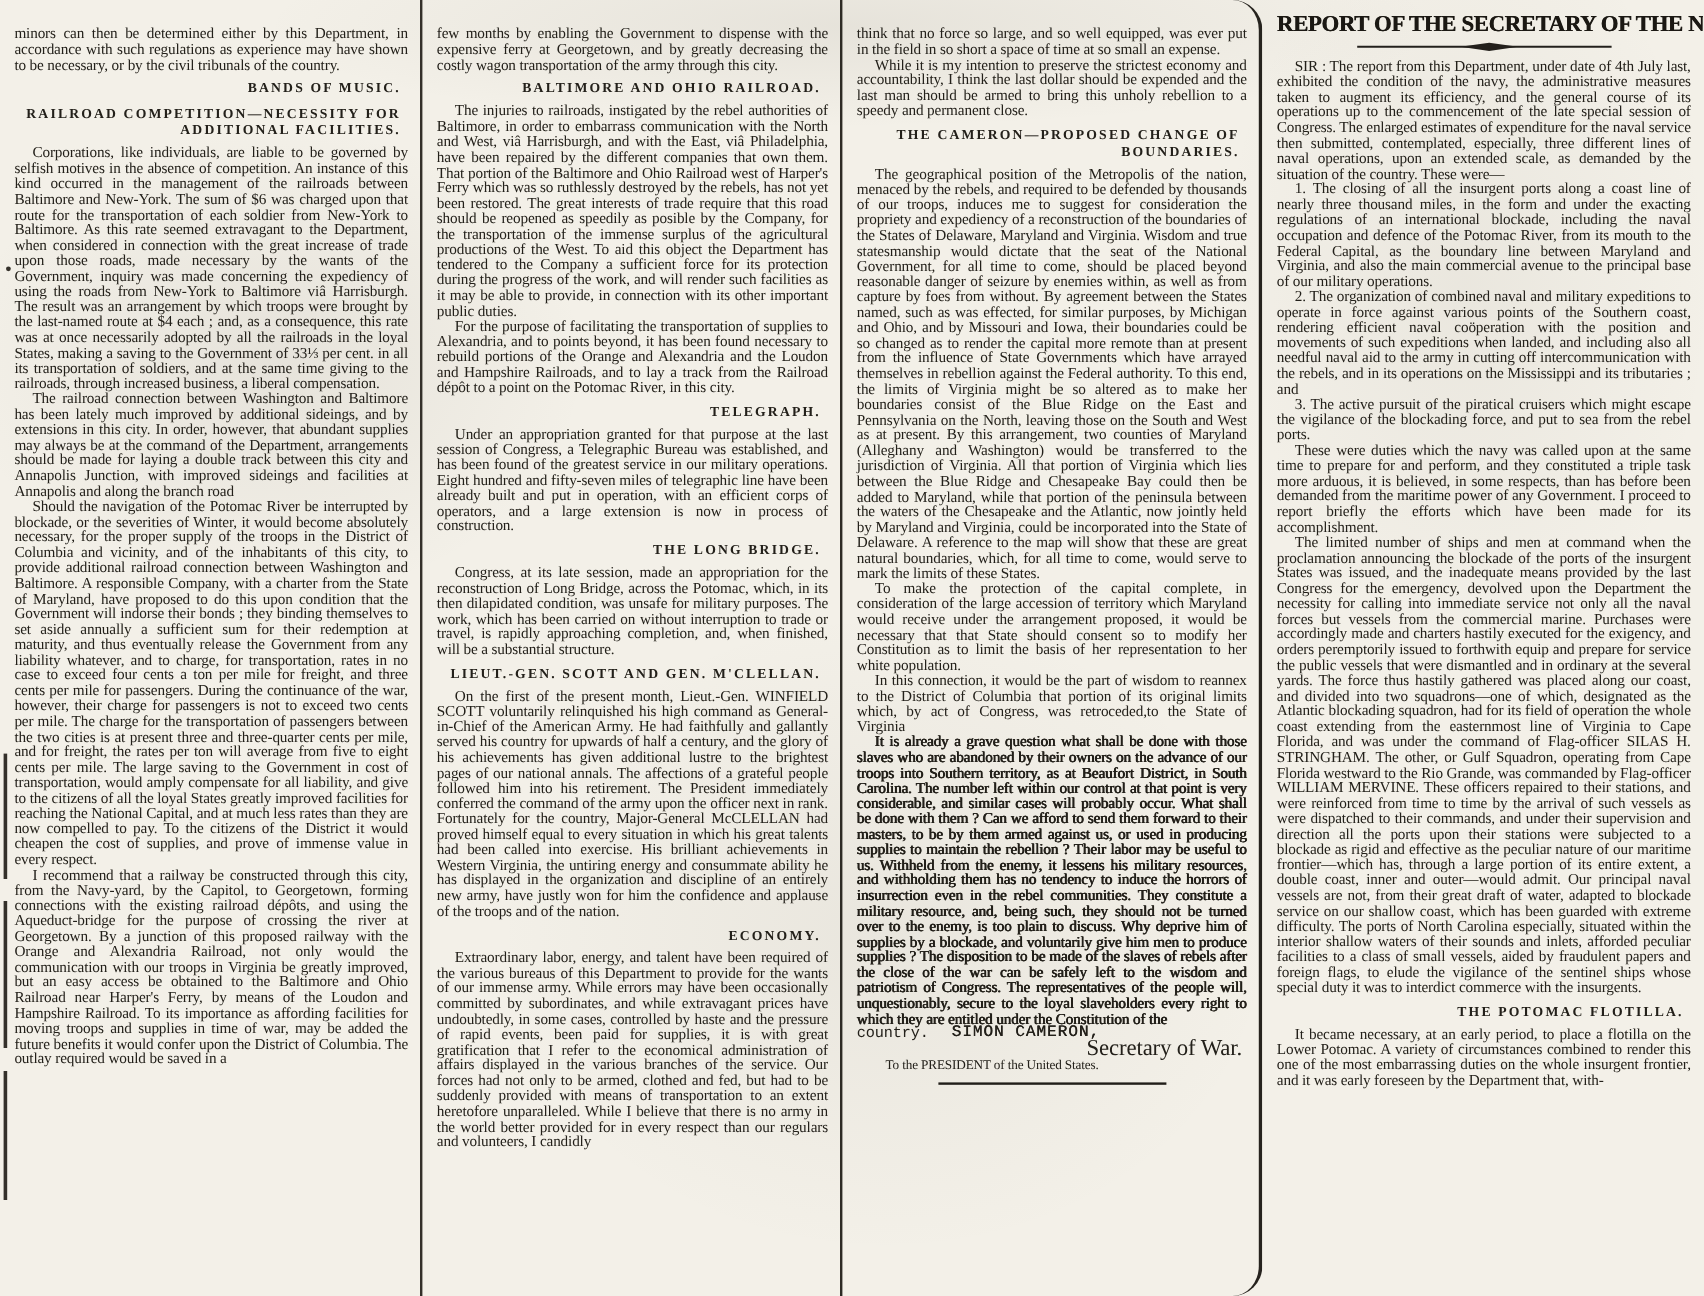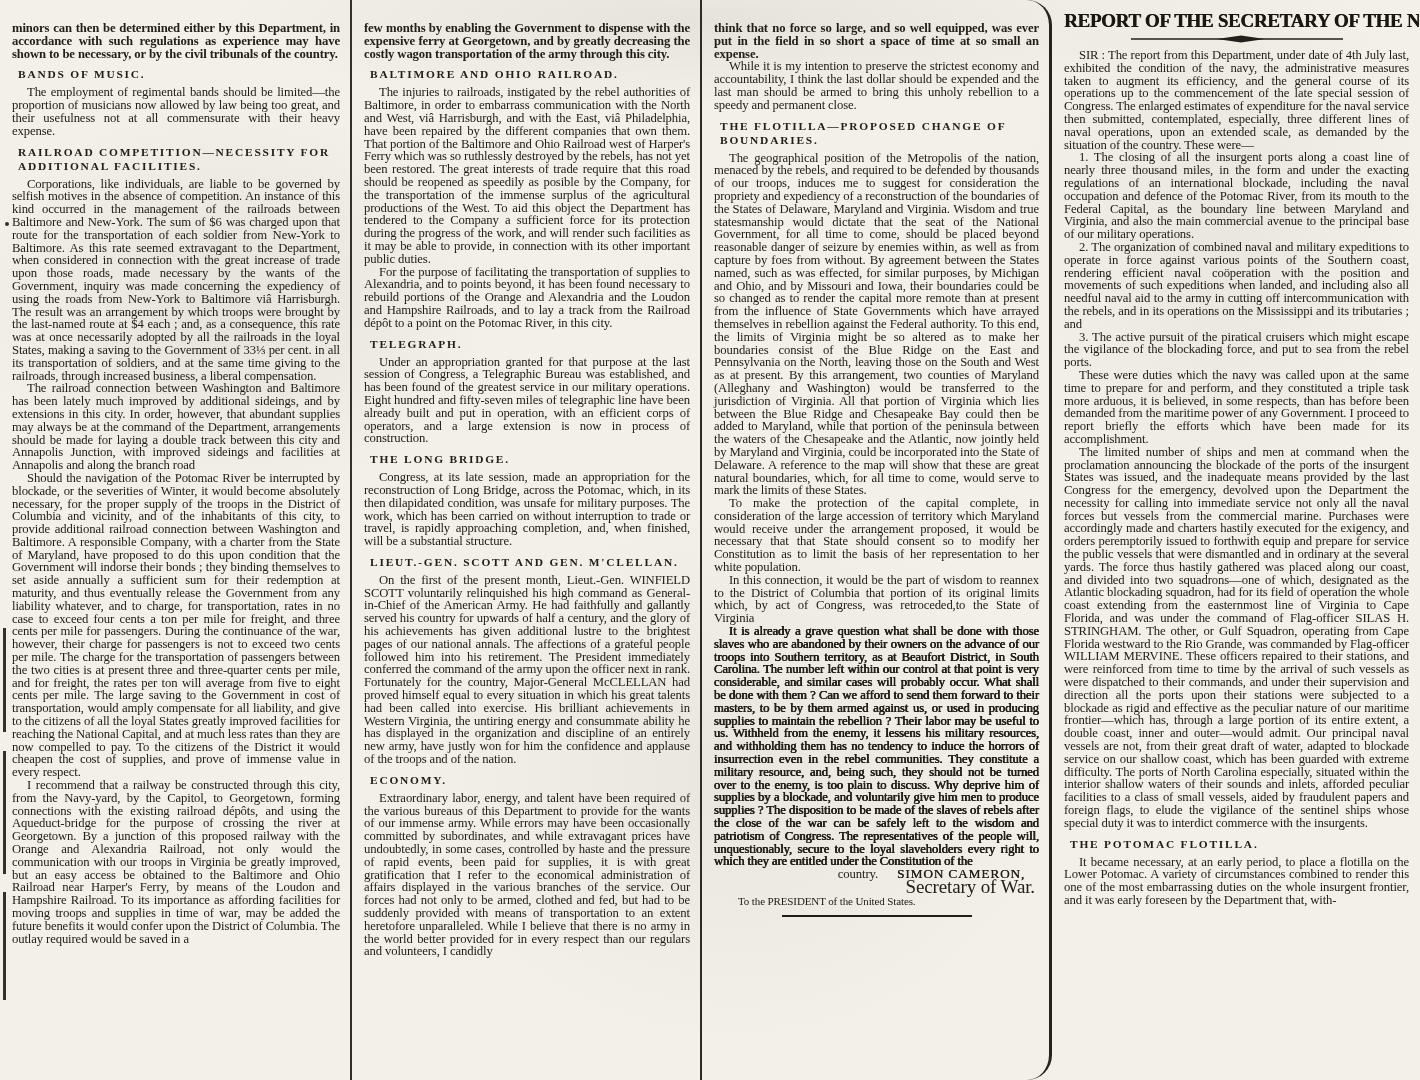--- a/index.html
+++ b/index.html
@@ -29,47 +29,47 @@
     letter-spacing: -0.12px;
     color: #23201a;
     text-align: justify;
     overflow: hidden;
   }
   .col-1 { flex: 0 0 352px; border-right: 2.5px solid #34302a; }
   .col-2 { flex: 0 0 350px; border-right: 2.5px solid #2e2b25; }
   .col-3 { flex: 0 0 350px; border-right: 3px solid #26231e; border-radius: 25px; }
   .col-4 { flex: 0 0 367px; padding-top: 8px; }
   .para { margin: 0; text-indent: 15px; }
-  .para.cont { text-indent: 0; font-weight: bold; }
+  .para.cont { text-indent: 0; }
   .heading {
     font-weight: bold;
     font-size: 11.4px;
     line-height: 14px;
     letter-spacing: 1.8px;
-    text-align: left;
+    text-align: right;
     text-indent: 0;
     margin: 7px 6px 5px;
   }
   .heavy { text-shadow: 0.35px 0 0 currentColor, -0.2px 0 0 currentColor; }
   .headline {
     font-weight: bold;
     font-size: 19px;
     line-height: 25px;
     letter-spacing: -0.3px;
     text-align: center;
     text-indent: 0;
     margin: 0;
     white-space: nowrap;
     color: #1b1813;
     text-shadow: 0.4px 0 0 currentColor;
   }
   .ornament { text-align: center; margin: 1px 0 5px; line-height: 0; }
   .sig-row {
-    display: flex; justify-content: flex-end;
-    margin: 0; text-indent: 0;
+    display: flex; justify-content: flex-start;
+    margin: 0; text-indent: 0; font-family: Liberation Mono, monospace;
   }
   .sig-row .sig-name {
     letter-spacing: 0.8px; font-size: 13.4px;
     text-shadow: 0.3px 0 0 currentColor;
     padding-right: 14px;
     margin-left: 19px;
   }
   .sig-title { text-align: right; margin: 0 4px 0 0; text-indent: 0; font-size: 19px; }
   .address { margin: 1px 0 0; text-indent: 24px; font-size: 11px; }
   .end-rule {
@@ -86,21 +86,20 @@
 </head>
 <body>
 
 <div class="page">
   <div class="edge-dot"></div>
   <div class="edge-mark"></div>
   <div class="cols">
     <div class="col col-1">
         <p class="para cont">minors can then be determined either by this Department, in accordance with such regulations as experience may have shown to be necessary, or by the civil tribunals of the country.</p>
         <div class="heading">BANDS OF MUSIC.</div>
-        <p class="para">The employment of regimental bands should be limited—the proportion of musicians now allowed by law being too great, and their usefulness not at all commensurate with their heavy expense.</p>
         <div class="heading">RAILROAD COMPETITION—NECESSITY FOR ADDITIONAL FACILITIES.</div>
         <p class="para">Corporations, like individuals, are liable to be governed by selfish motives in the absence of competition. An instance of this kind occurred in the management of the railroads between Baltimore and New-York. The sum of $6 was charged upon that route for the transportation of each soldier from New-York to Baltimore. As this rate seemed extravagant to the Department, when considered in connection with the great increase of trade upon those roads, made necessary by the wants of the Government, inquiry was made concerning the expediency of using the roads from New-York to Baltimore viâ Harrisburgh. The result was an arrangement by which troops were brought by the last-named route at $4 each ; and, as a consequence, this rate was at once necessarily adopted by all the railroads in the loyal States, making a saving to the Government of 33⅓ per cent. in all its transportation of soldiers, and at the same time giving to the railroads, through increased business, a liberal compensation.</p>
         <p class="para">The railroad connection between Washington and Baltimore has been lately much improved by additional sideings, and by extensions in this city. In order, however, that abundant supplies may always be at the command of the Department, arrangements should be made for laying a double track between this city and Annapolis Junction, with improved sideings and facilities at Annapolis and along the branch road</p>
         <p class="para">Should the navigation of the Potomac River be interrupted by blockade, or the severities of Winter, it would become absolutely necessary, for the proper supply of the troops in the District of Columbia and vicinity, and of the inhabitants of this city, to provide additional railroad connection between Washington and Baltimore. A responsible Company, with a charter from the State of Maryland, have proposed to do this upon condition that the Government will indorse their bonds ; they binding themselves to set aside annually a sufficient sum for their redemption at maturity, and thus eventually release the Government from any liability whatever, and to charge, for transportation, rates in no case to exceed four cents a ton per mile for freight, and three cents per mile for passengers. During the continuance of the war, however, their charge for passengers is not to exceed two cents per mile. The charge for the transportation of passengers between the two cities is at present three and three-quarter cents per mile, and for freight, the rates per ton will average from five to eight cents per mile. The large saving to the Government in cost of transportation, would amply compensate for all liability, and give to the citizens of all the loyal States greatly improved facilities for reaching the National Capital, and at much less rates than they are now compelled to pay. To the citizens of the District it would cheapen the cost of supplies, and prove of immense value in every respect.</p>
         <p class="para">I recommend that a railway be constructed through this city, from the Navy-yard, by the Capitol, to Georgetown, forming connections with the existing railroad dépôts, and using the Aqueduct-bridge for the purpose of crossing the river at Georgetown. By a junction of this proposed railway with the Orange and Alexandria Railroad, not only would the communication with our troops in Virginia be greatly improved, but an easy access be obtained to the Baltimore and Ohio Railroad near Harper's Ferry, by means of the Loudon and Hampshire Railroad. To its importance as affording facilities for moving troops and supplies in time of war, may be added the future benefits it would confer upon the District of Columbia. The outlay required would be saved in a</p>
       </div>
     <div class="col col-2">
         <p class="para cont">few months by enabling the Government to dispense with the expensive ferry at Georgetown, and by greatly decreasing the costly wagon transportation of the army through this city.</p>
         <div class="heading">BALTIMORE AND OHIO RAILROAD.</div>
         <p class="para">The injuries to railroads, instigated by the rebel authorities of Baltimore, in order to embarrass communication with the North and West, viâ Harrisburgh, and with the East, viâ Philadelphia, have been repaired by the different companies that own them. That portion of the Baltimore and Ohio Railroad west of Harper's Ferry which was so ruthlessly destroyed by the rebels, has not yet been restored. The great interests of trade require that this road should be reopened as speedily as posible by the Company, for the transportation of the immense surplus of the agricultural productions of the West. To aid this object the Department has tendered to the Company a sufficient force for its protection during the progress of the work, and will render such facilities as it may be able to provide, in connection with its other important public duties.</p>
@@ -110,21 +109,21 @@
         <div class="heading">THE LONG BRIDGE.</div>
         <p class="para">Congress, at its late session, made an appropriation for the reconstruction of Long Bridge, across the Potomac, which, in its then dilapidated condition, was unsafe for military purposes. The work, which has been carried on without interruption to trade or travel, is rapidly approaching completion, and, when finished, will be a substantial structure.</p>
         <div class="heading">LIEUT.-GEN. SCOTT AND GEN. M'CLELLAN.</div>
         <p class="para">On the first of the present month, Lieut.-Gen. WINFIELD SCOTT voluntarily relinquished his high command as General-in-Chief of the American Army. He had faithfully and gallantly served his country for upwards of half a century, and the glory of his achievements has given additional lustre to the brightest pages of our national annals. The affections of a grateful people followed him into his retirement. The President immediately conferred the command of the army upon the officer next in rank. Fortunately for the country, Major-General McCLELLAN had proved himself equal to every situation in which his great talents had been called into exercise. His brilliant achievements in Western Virginia, the untiring energy and consummate ability he has displayed in the organization and discipline of an entirely new army, have justly won for him the confidence and applause of the troops and of the nation.</p>
         <div class="heading">ECONOMY.</div>
         <p class="para">Extraordinary labor, energy, and talent have been required of the various bureaus of this Department to provide for the wants of our immense army. While errors may have been occasionally committed by subordinates, and while extravagant prices have undoubtedly, in some cases, controlled by haste and the pressure of rapid events, been paid for supplies, it is with great gratification that I refer to the economical administration of affairs displayed in the various branches of the service. Our forces had not only to be armed, clothed and fed, but had to be suddenly provided with means of transportation to an extent heretofore unparalleled. While I believe that there is no army in the world better provided for in every respect than our regulars and volunteers, I candidly</p>
       </div>
     <div class="col col-3">
         <p class="para cont">think that no force so large, and so well equipped, was ever put in the field in so short a space of time at so small an expense.</p>
         <p class="para">While it is my intention to preserve the strictest economy and accountability, I think the last dollar should be expended and the last man should be armed to bring this unholy rebellion to a speedy and permanent close.</p>
-        <div class="heading">THE FLOTILLA—PROPOSED CHANGE OF BOUNDARIES.</div>
+        <div class="heading">THE CAMERON—PROPOSED CHANGE OF BOUNDARIES.</div>
         <p class="para">The geographical position of the Metropolis of the nation, menaced by the rebels, and required to be defended by thousands of our troops, induces me to suggest for consideration the propriety and expediency of a reconstruction of the boundaries of the States of Delaware, Maryland and Virginia. Wisdom and true statesmanship would dictate that the seat of the National Government, for all time to come, should be placed beyond reasonable danger of seizure by enemies within, as well as from capture by foes from without. By agreement between the States named, such as was effected, for similar purposes, by Michigan and Ohio, and by Missouri and Iowa, their boundaries could be so changed as to render the capital more remote than at present from the influence of State Governments which have arrayed themselves in rebellion against the Federal authority. To this end, the limits of Virginia might be so altered as to make her boundaries consist of the Blue Ridge on the East and Pennsylvania on the North, leaving those on the South and West as at present. By this arrangement, two counties of Maryland (Alleghany and Washington) would be transferred to the jurisdiction of Virginia. All that portion of Virginia which lies between the Blue Ridge and Chesapeake Bay could then be added to Maryland, while that portion of the peninsula between the waters of the Chesapeake and the Atlantic, now jointly held by Maryland and Virginia, could be incorporated into the State of Delaware. A reference to the map will show that these are great natural boundaries, which, for all time to come, would serve to mark the limits of these States.</p>
         <p class="para">To make the protection of the capital complete, in consideration of the large accession of territory which Maryland would receive under the arrangement proposed, it would be necessary that that State should consent so to modify her Constitution as to limit the basis of her representation to her white population.</p>
         <p class="para">In this connection, it would be the part of wisdom to reannex to the District of Columbia that portion of its original limits which, by act of Congress, was retroceded,to the State of Virginia</p>
         <p class="para heavy">It is already a grave question what shall be done with those slaves who are abandoned by their owners on the advance of our troops into Southern territory, as at Beaufort District, in South Carolina. The number left within our control at that point is very considerable, and similar cases will probably occur. What shall be done with them ? Can we afford to send them forward to their masters, to be by them armed against us, or used in producing supplies to maintain the rebellion ? Their labor may be useful to us. Withheld from the enemy, it lessens his military resources, and withholding them has no tendency to induce the horrors of insurrection even in the rebel communities. They constitute a military resource, and, being such, they should not be turned over to the enemy, is too plain to discuss. Why deprive him of supplies by a blockade, and voluntarily give him men to produce supplies ? The disposition to be made of the slaves of rebels after the close of the war can be safely left to the wisdom and patriotism of Congress. The representatives of the people will, unquestionably, secure to the loyal slaveholders every right to which they are entitled under the Constitution of the</p>
         <p class="para sig-row">
           <span>country.</span>
           <span class="sig-name">SIMON CAMERON,</span>
         </p>
         <p class="sig-title">Secretary of War.</p>
         <p class="address">To the PRESIDENT of the United States.</p>

